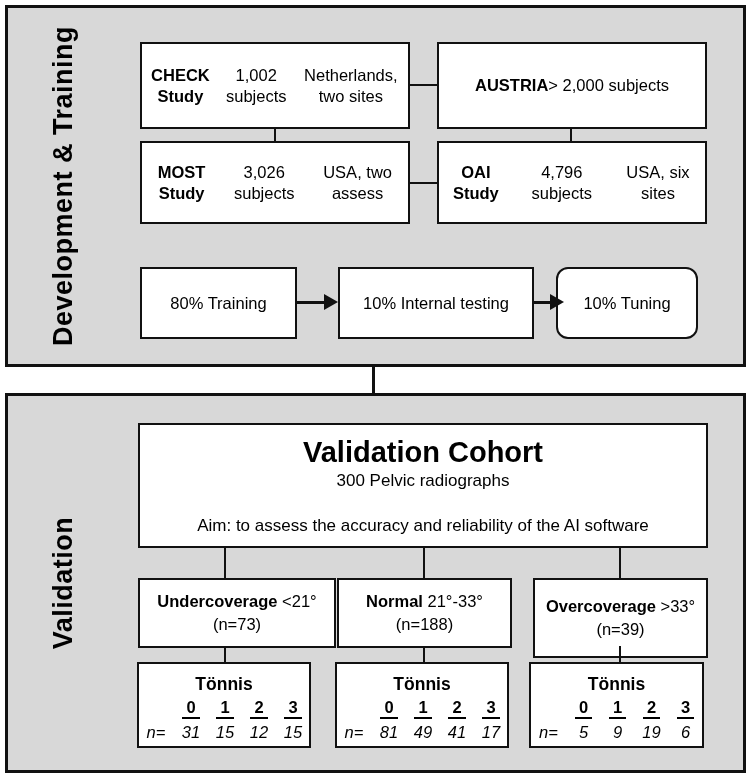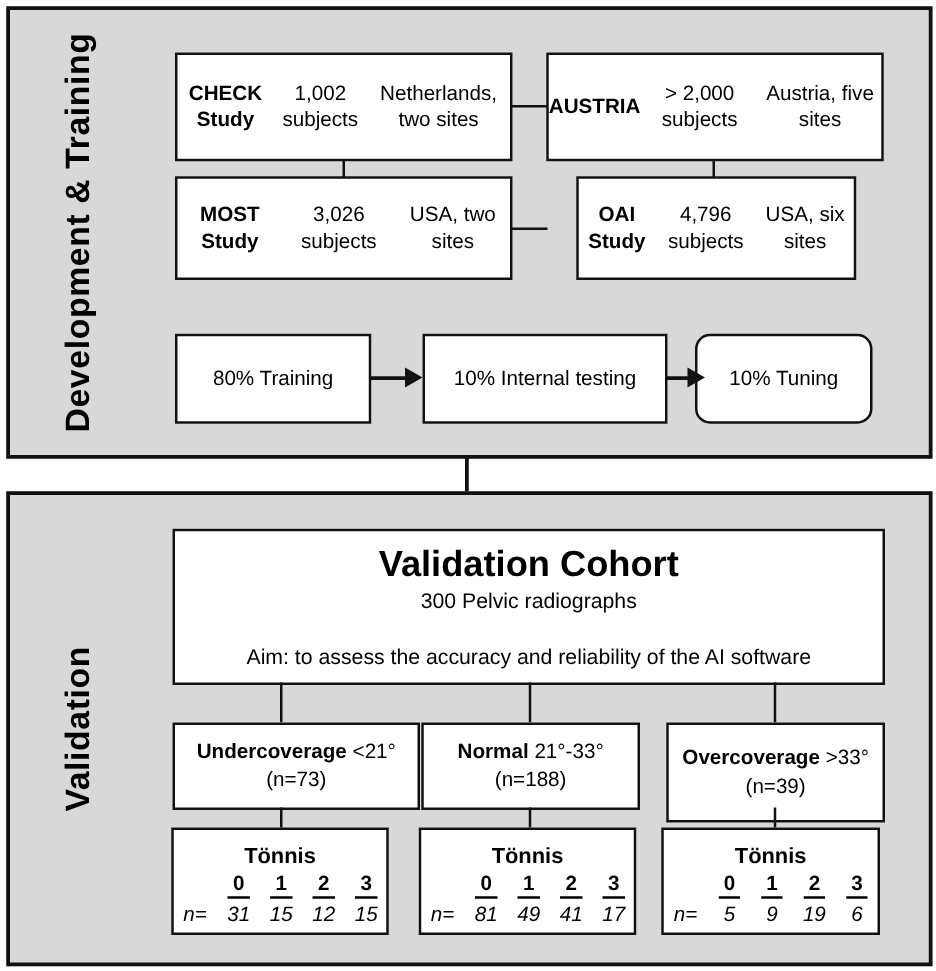--- a/index.html
+++ b/index.html
@@ -73,30 +73,29 @@
 
   <div class="box" style="left:140px;top:42px;width:270px;height:87px;">
     <div class="title">CHECK Study</div>
     <div>1,002 subjects</div>
     <div>Netherlands, two sites</div>
   </div>
 
   <div class="box" style="left:437px;top:42px;width:270px;height:87px;">
     <div class="title">AUSTRIA</div>
     <div>&gt; 2,000 subjects</div>
-    <div>Austria, five sites</div>
   </div>
 
   <div class="box" style="left:140px;top:141px;width:270px;height:83px;">
     <div class="title">MOST Study</div>
     <div>3,026 subjects</div>
-    <div>USA, two sites</div>
-  </div>
-
-  <div class="box" style="left:437px;top:141px;width:224px;height:83px;margin-left:24px;">
+    <div>USA, two assess</div>
+  </div>
+
+  <div class="box" style="left:437px;top:141px;width:270px;height:83px;">
     <div class="title">OAI Study</div>
     <div>4,796 subjects</div>
     <div>USA, six sites</div>
   </div>
 
   <div class="conn" style="left: 408px; top: 84px; width: 30px; height: 2px; background: rgb(17, 17, 17);"></div>
   <div class="conn" style="left: 408px; top: 182px; width: 30px; height: 2px; background: rgb(17, 17, 17);"></div>
   <div class="conn" style="left: 274px; top: 128px; width: 2px; height: 14px; background: rgb(17, 17, 17);"></div>
   <div class="conn" style="left: 570px; top: 128px; width: 2px; height: 14px; background: rgb(17, 17, 17);"></div>
 

